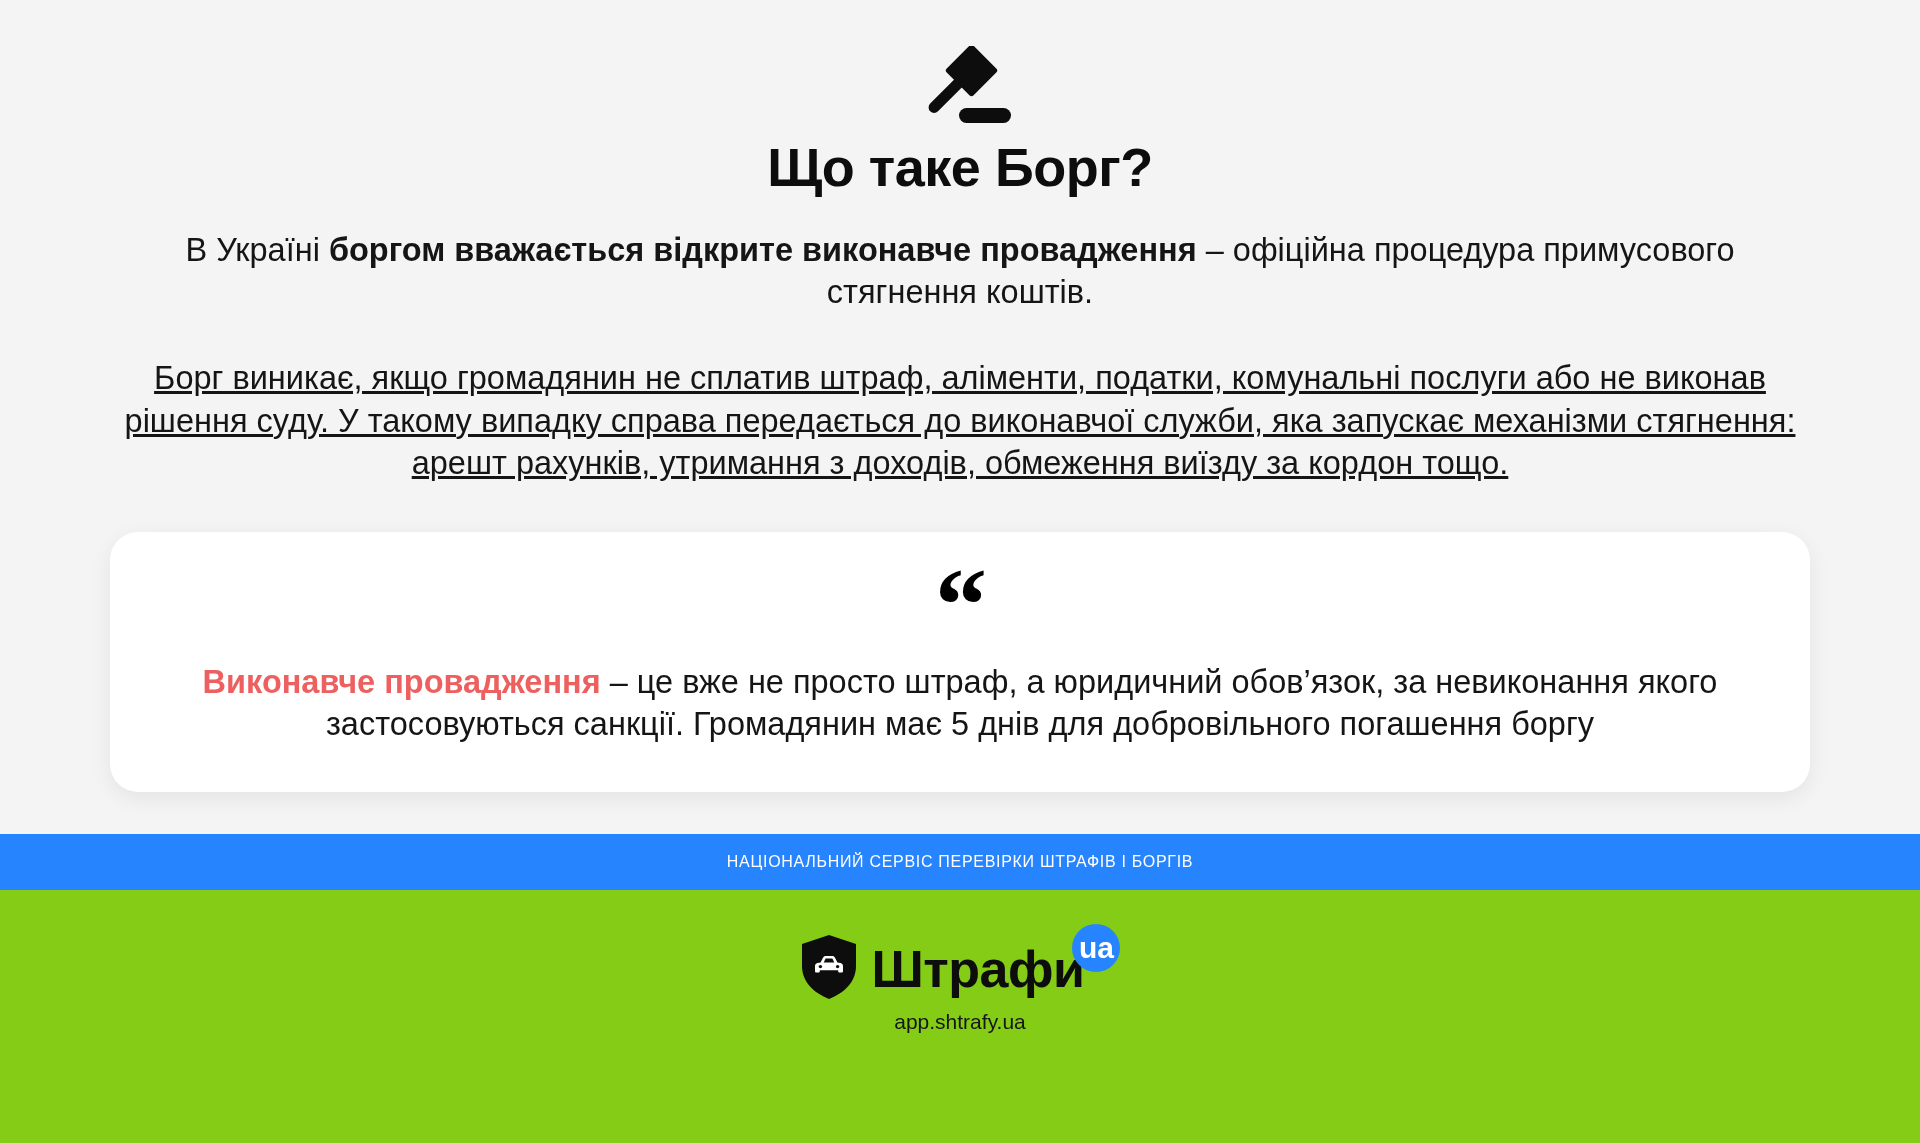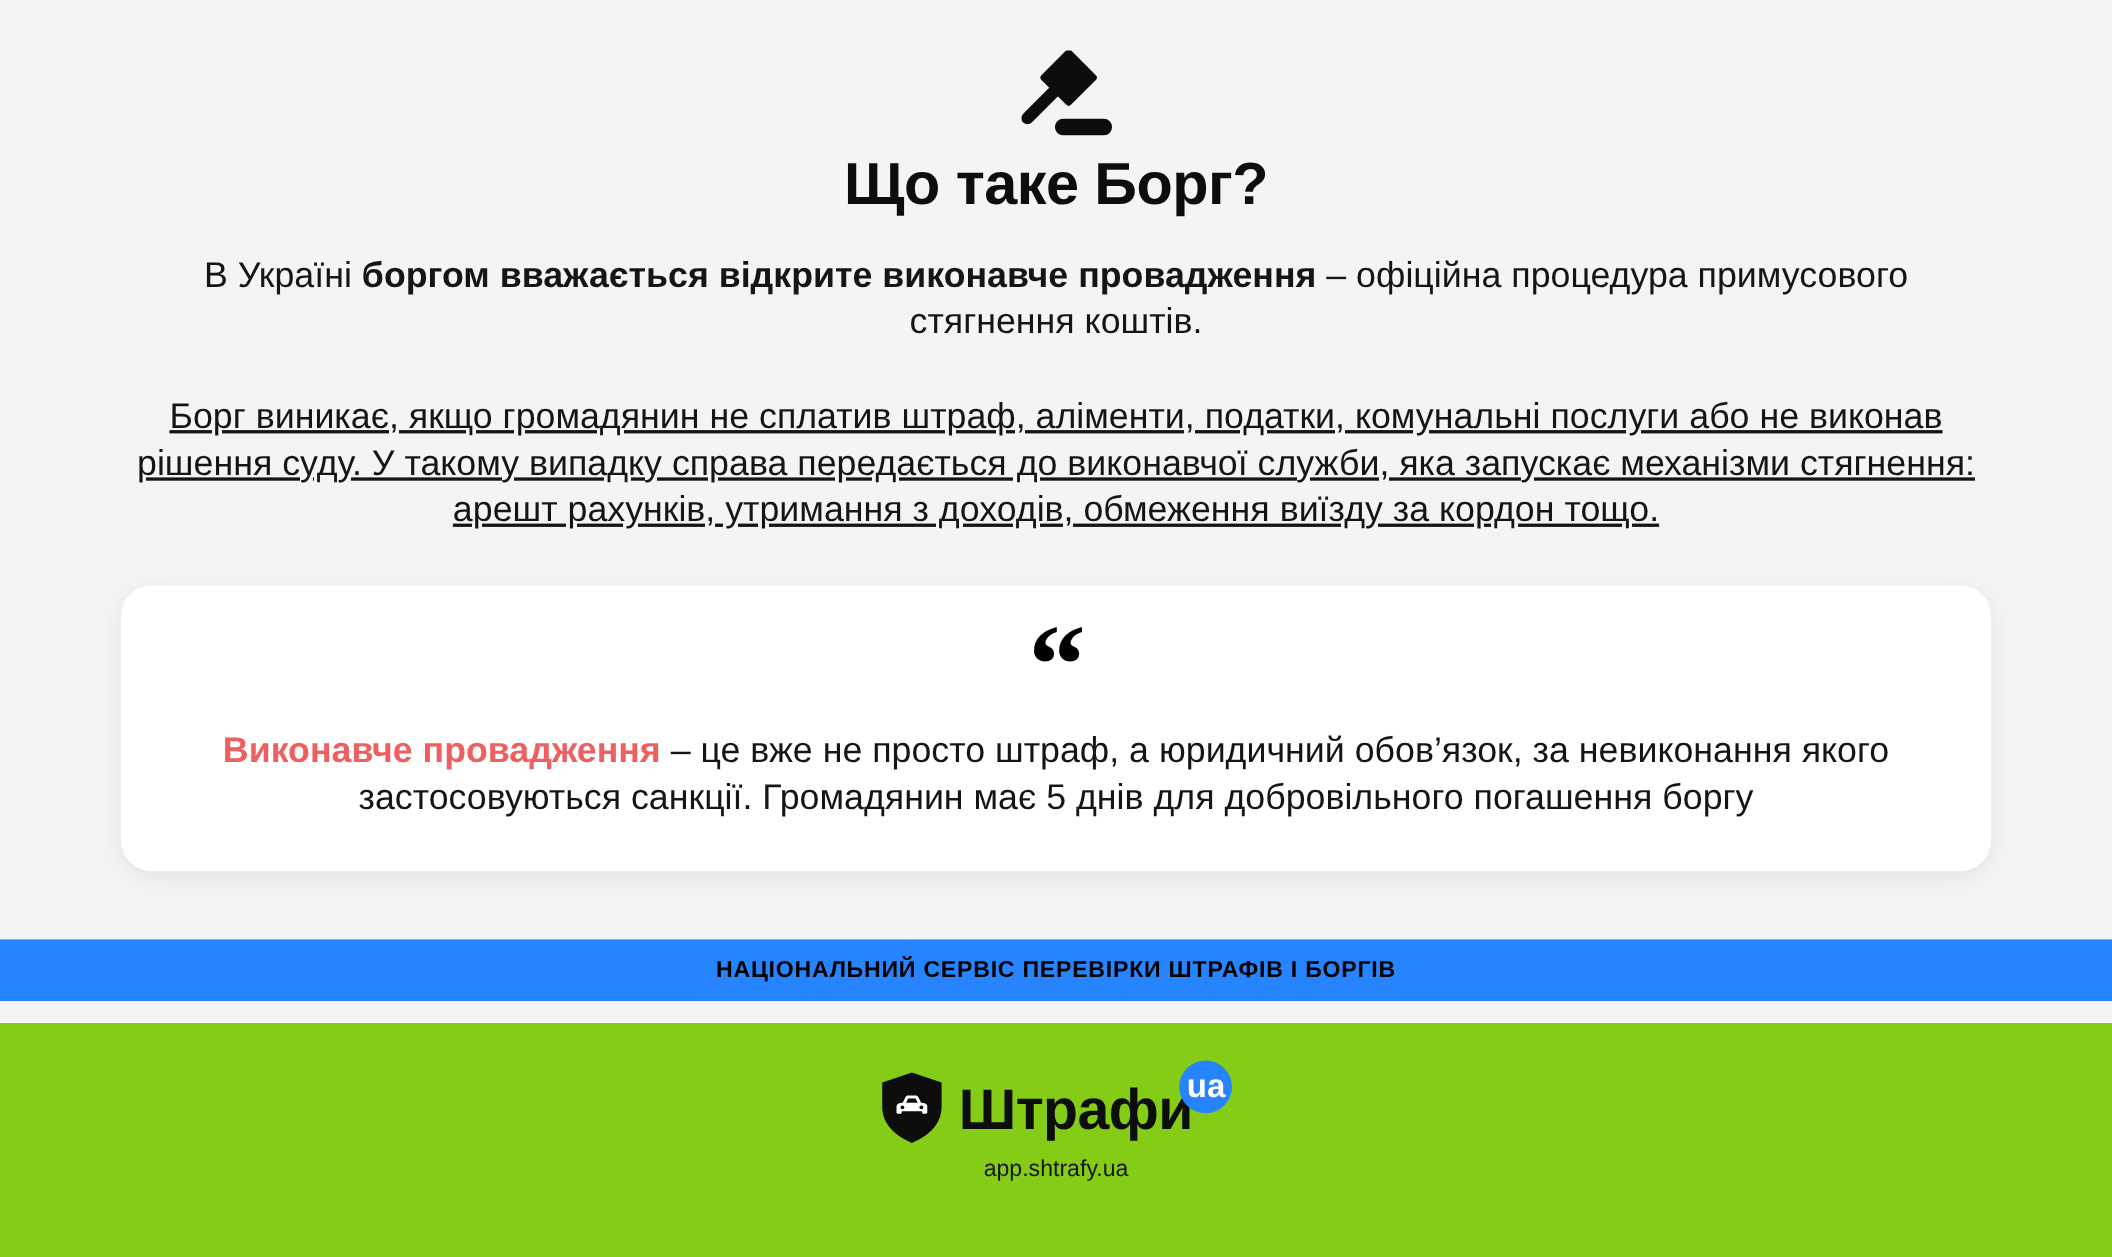--- a/index.html
+++ b/index.html
@@ -18,21 +18,20 @@
     position: relative;
   }
 
   .page {
     width: 1920px;
     height: 1143px;
     display: flex;
     flex-direction: column;
     background: #f4f4f4;
     position: relative;
-    gap: 20px;
   }
 
   
   .content {
     flex: 0 0 auto;
     padding: 44px 0 0 0;
     text-align: center;
   }
 
   .gavel-wrap {
@@ -116,23 +115,23 @@
   .banner {
     margin-top: 42px;
     width: 100%;
     height: 56px;
     display: flex;
     align-items: center;
     justify-content: center;
   }
 
   .banner-text {
-    color: #000000;
-    font-size: 21px;
-    font-weight: bold;
+    color: #ffffff;
+    font-size: 16px;
+    font-weight: normal;
     letter-spacing: 0.7px;
     white-space: nowrap;
   }
 
   
   .footer {
     flex: 1 1 auto;
     display: flex;
     flex-direction: column;
     align-items: center;

